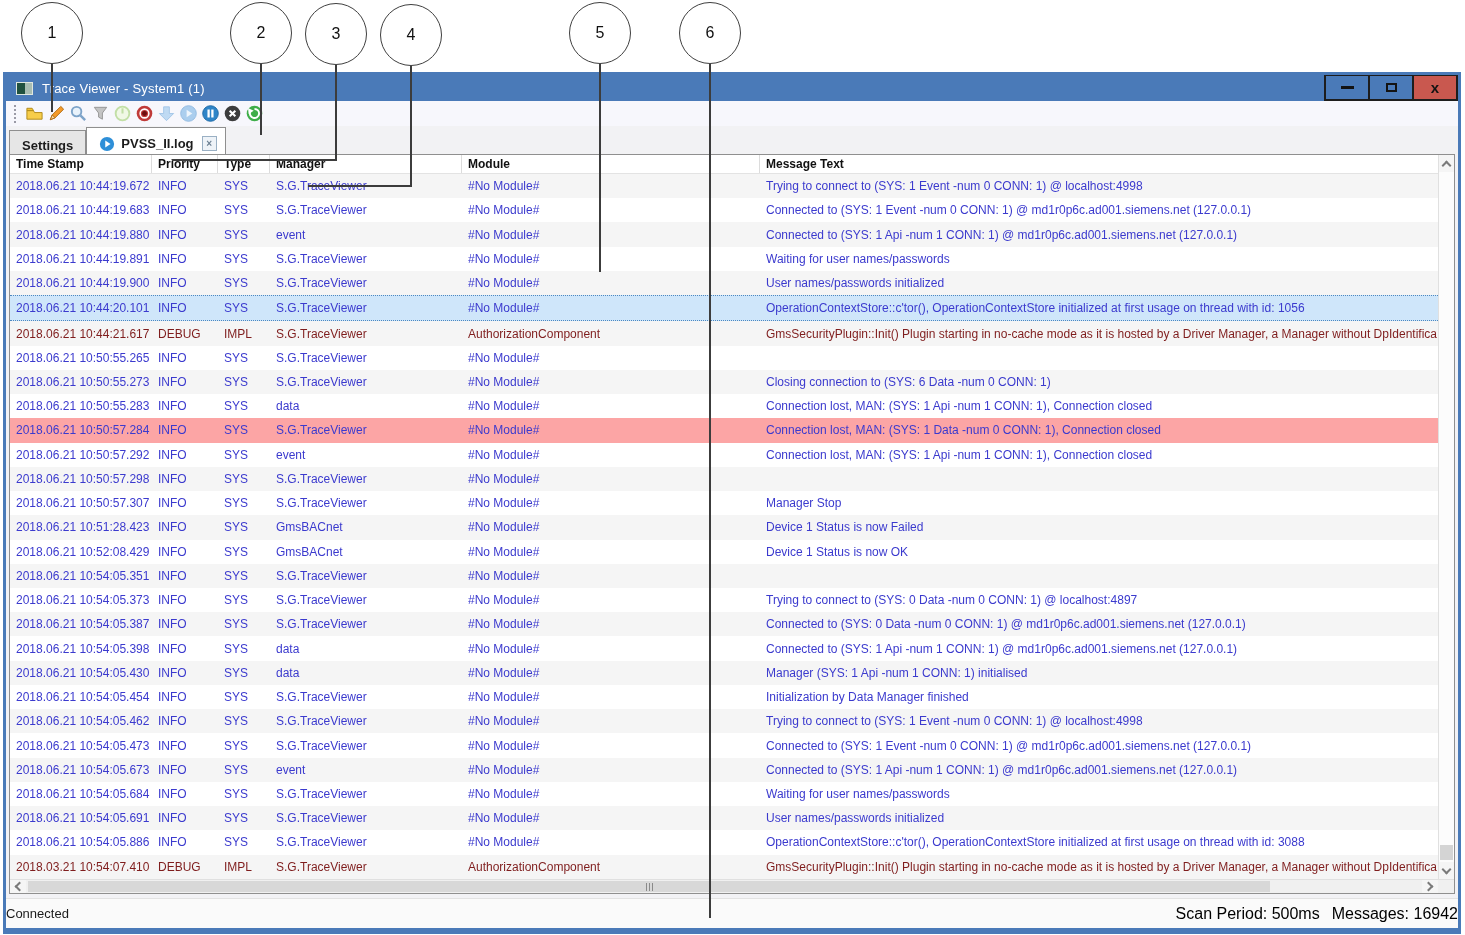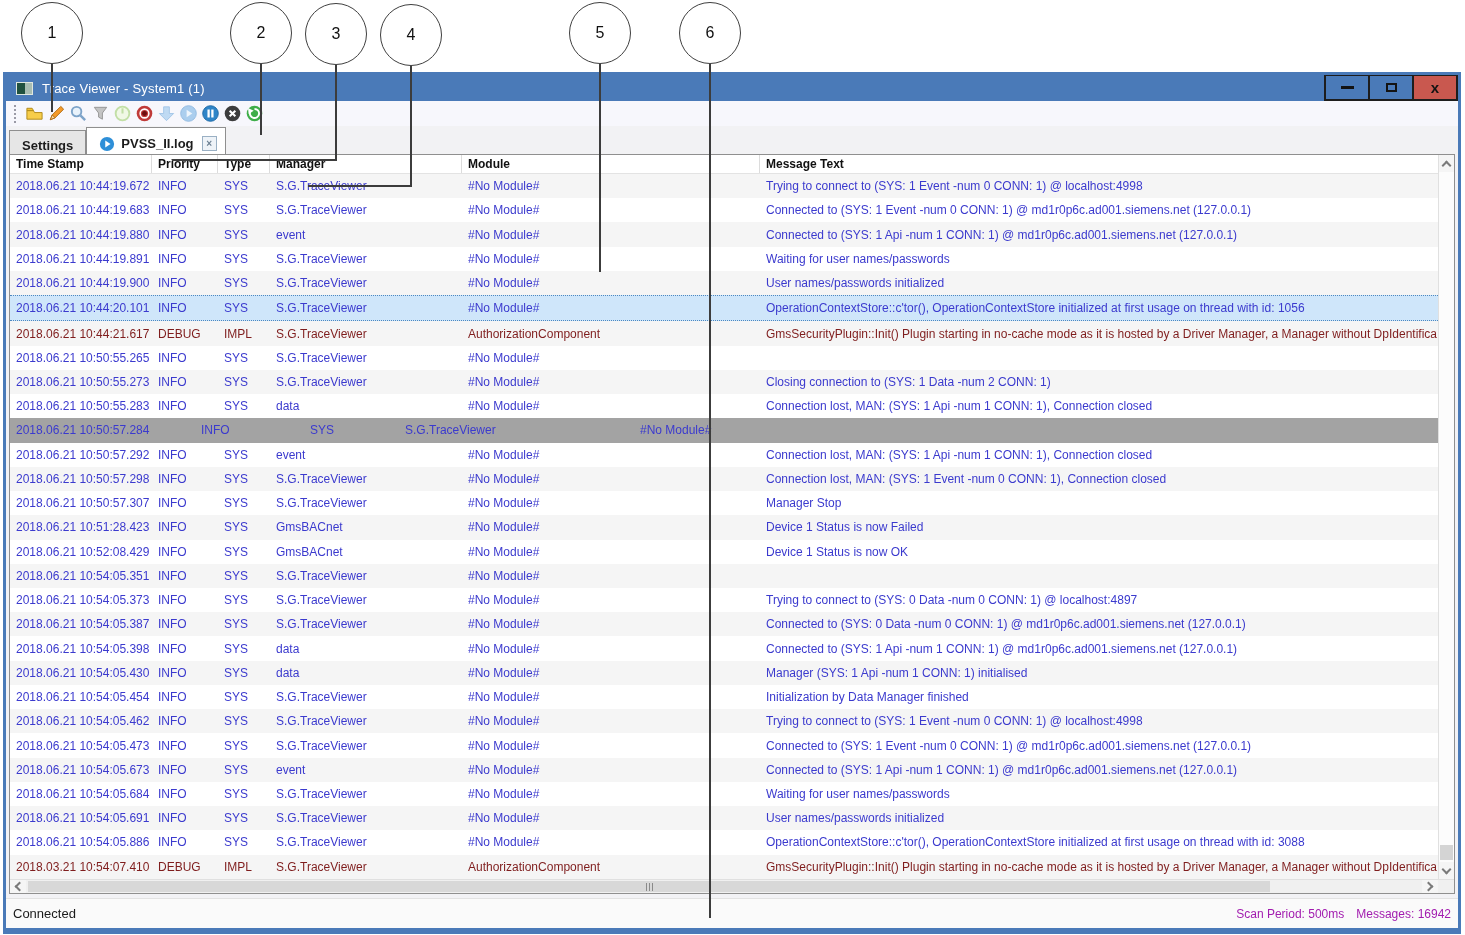--- a/index.html
+++ b/index.html
@@ -62,21 +62,21 @@
                      border-right:1px solid #dcdcdc; overflow:hidden; white-space:nowrap; }
   .t-header .hcell:last-child { border-right:none; }
 
   .t-rows { flex:1 1 auto; display:flex; flex-direction:column; min-height:0; overflow:hidden; }
   .t-row { flex:1 1 0; display:grid; grid-template-columns:142px 66px 52px 192px 298px 1fr;
            align-items:center; background:#ffffff; }
   .t-row.stripe { background:#f5f5f5; }
   .t-row .cell { font-size:12px; color:#3b3ace; padding-left:6px; white-space:nowrap; overflow:hidden; }
   .t-row.debug .cell { color:#7f1d1d; }
   .t-row.selected { background:#cfe6fa; border-top:1px dotted #4d88c0; border-bottom:1px dotted #4d88c0; }
-  .t-row.highlight { background:#a3a3a3;gap:43px; }
+  .t-row.highlight { background:#fca5a5; }
 
   
   .vscroll { flex:0 0 16px; border-left:1px solid #e0e0e0; background:#fcfcfc;
              display:flex; flex-direction:column; }
   .sbtn { flex:0 0 17px; background:#f5f5f5; display:flex; align-items:center; justify-content:center; }
   .vtrack { flex:1 1 auto; display:flex; flex-direction:column; justify-content:flex-end; }
   .vthumb { height:15px; margin:0 1px 2px 1px; background:#d4d4d4; }
   .chev { width:7px; height:7px; border-left:2px solid #7a7a7a; border-bottom:2px solid #7a7a7a; }
   .chev.up    { transform:rotate(135deg); margin-top:4px; }
   .chev.down  { transform:rotate(-45deg); margin-bottom:3px; }
@@ -86,23 +86,23 @@
   .hscroll-row { flex:0 0 14px; display:flex; border-top:1px solid #e0e0e0; }
   .hbtn { flex:0 0 16px; background:#f5f5f5; display:flex; align-items:center; justify-content:center; }
   .htrack { flex:1 1 auto; background:#f0f0f0; position:relative; }
   .hthumb { position:absolute; left:2px; top:1px; bottom:1px; width:89%; background:#d8d8d8;
             display:flex; align-items:center; justify-content:center; gap:2px; }
   .hthumb i { width:1px; height:8px; background:#8a8a8a; }
   .corner { flex:0 0 16px; background:#f0f0f0; }
 
   
   .statusbar { flex:0 0 30px; margin-top:4px; background:#fafafa; border-top:1px solid #e2e2e2;
-               display:flex; align-items:center; padding:0 7px; }
+               display:flex; align-items:center; padding:0 0; }
   .status-left { font-size:13px; color:#1a1a1a; }
-  .status-right { margin-left:auto; font-size:12px; color:#a21caf; display:flex; }
+  .status-right { margin-left:auto; font-size:16px; color:#000000; display:flex; }
   .status-right span + span { margin-left:12px; }
 
   
   .overlay { position:absolute; inset:0; pointer-events:none; z-index:50; }
   .callout { position:absolute; width:62px; height:62px; border:1px solid #3f3f3f; border-radius:50%;
              background:#ffffff; display:flex; align-items:center; justify-content:center;
              font-size:16px; color:#111; }
   .c1 { left:21px;  top:2px; }
   .c2 { left:230px; top:2px; }
   .c3 { left:305px; top:3px; }
@@ -305,52 +305,52 @@
     <span class="cell">SYS</span>
     <span class="cell">S.G.TraceViewer</span>
     <span class="cell">#No Module#</span>
   </div>
               <div class="t-row stripe">
     <span class="cell">2018.06.21 10:50:55.273</span>
     <span class="cell">INFO</span>
     <span class="cell">SYS</span>
     <span class="cell">S.G.TraceViewer</span>
     <span class="cell">#No Module#</span>
-    <span class="cell">Closing connection to (SYS: 1 Data -num 2 CONN: 1)</span>
+    <span class="cell">Closing connection to (SYS: 6 Data -num 0 CONN: 1)</span>
   </div>
               <div class="t-row">
     <span class="cell">2018.06.21 10:50:55.283</span>
     <span class="cell">INFO</span>
     <span class="cell">SYS</span>
     <span class="cell">data</span>
     <span class="cell">#No Module#</span>
     <span class="cell">Connection lost, MAN: (SYS: 1 Api -num 1 CONN: 1), Connection closed</span>
   </div>
               <div class="t-row stripe highlight">
     <span class="cell">2018.06.21 10:50:57.284</span>
     <span class="cell">INFO</span>
     <span class="cell">SYS</span>
     <span class="cell">S.G.TraceViewer</span>
     <span class="cell">#No Module#</span>
+    <span class="cell">Connection lost, MAN: (SYS: 1 Data -num 0 CONN: 1), Connection closed</span>
   </div>
               <div class="t-row">
     <span class="cell">2018.06.21 10:50:57.292</span>
     <span class="cell">INFO</span>
     <span class="cell">SYS</span>
     <span class="cell">event</span>
     <span class="cell">#No Module#</span>
     <span class="cell">Connection lost, MAN: (SYS: 1 Api -num 1 CONN: 1), Connection closed</span>
   </div>
               <div class="t-row stripe">
     <span class="cell">2018.06.21 10:50:57.298</span>
     <span class="cell">INFO</span>
     <span class="cell">SYS</span>
     <span class="cell">S.G.TraceViewer</span>
     <span class="cell">#No Module#</span>
-    <span class="cell">Connection lost, MAN: (SYS: 1 Event -num 0 CONN: 1), Connection closed</span>
   </div>
               <div class="t-row">
     <span class="cell">2018.06.21 10:50:57.307</span>
     <span class="cell">INFO</span>
     <span class="cell">SYS</span>
     <span class="cell">S.G.TraceViewer</span>
     <span class="cell">#No Module#</span>
     <span class="cell">Manager Stop</span>
   </div>
               <div class="t-row stripe">

